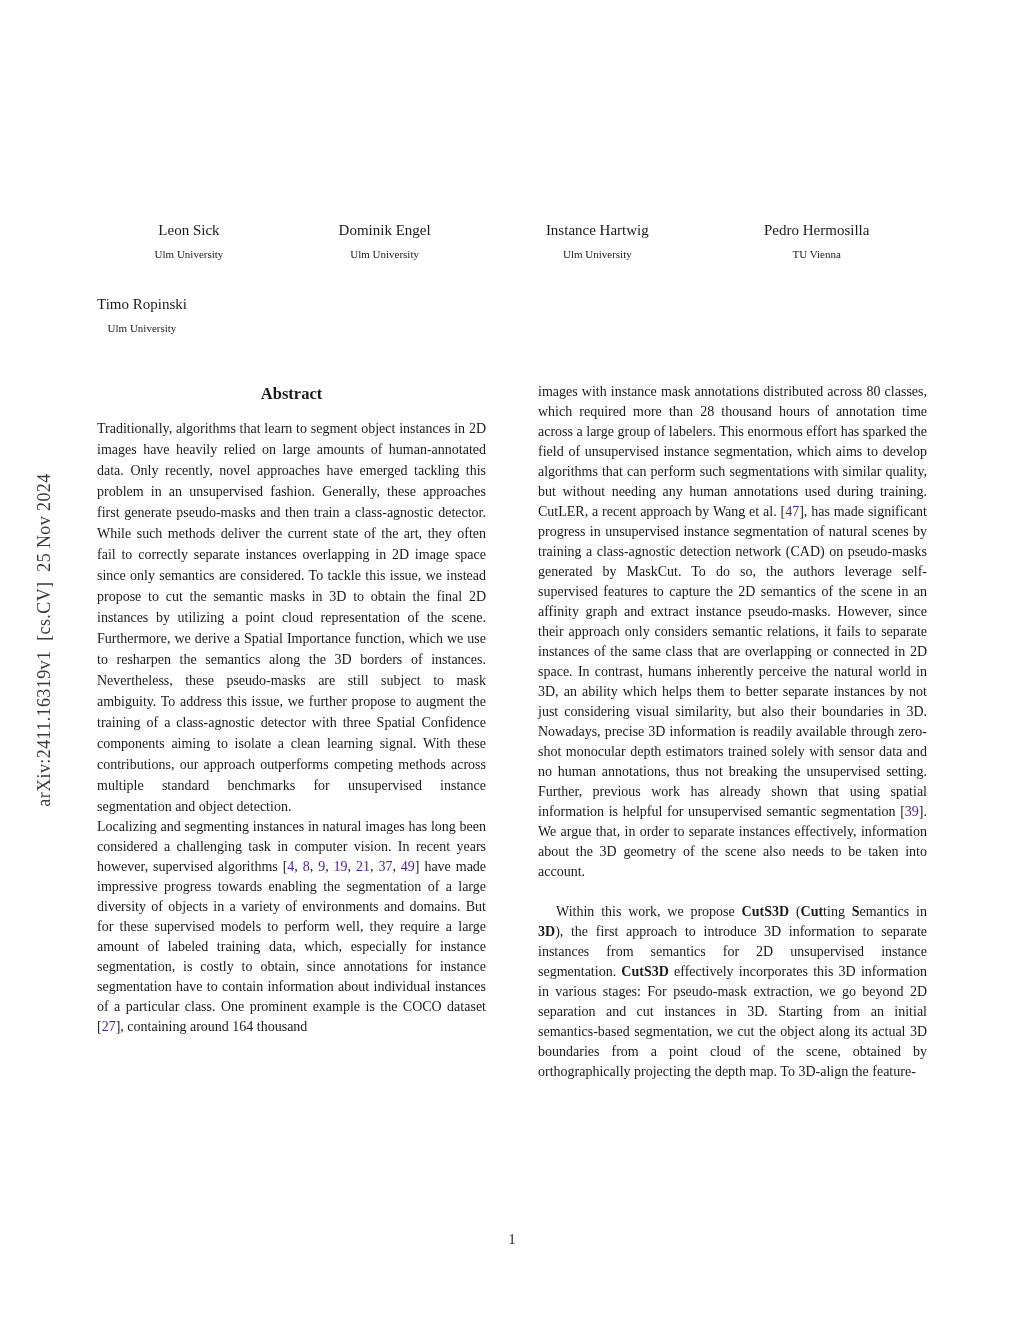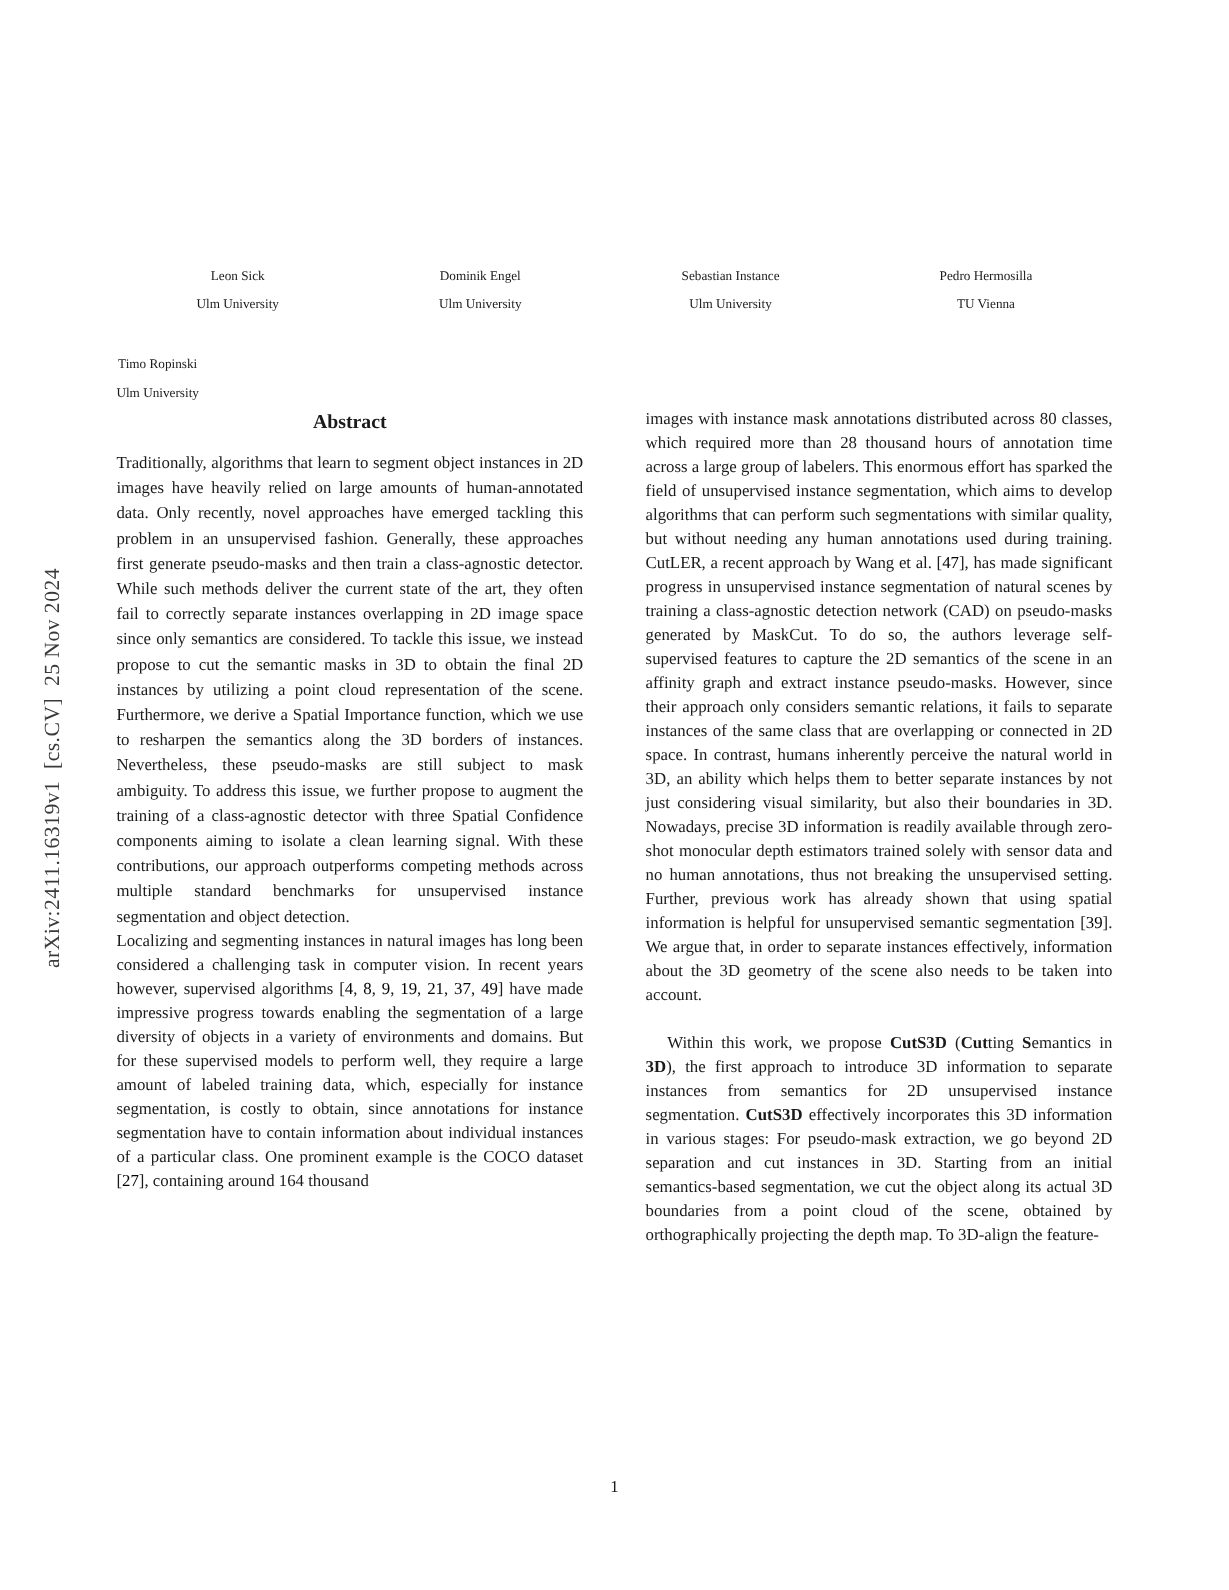--- a/index.html
+++ b/index.html
@@ -33,25 +33,26 @@
     font-weight: bold;
     line-height: 24px;
   }
   .authors-row {
     display: flex;
     justify-content: space-around;
     margin-top: 40px;
     text-align: center;
   }
   .authors-row.second { margin-top: 26px; justify-content: flex-start; }
-  .author-name { font-size: 11px; line-height: 24px; }
+  .author-name { font-size: 15px; line-height: 24px; }
   .author-affil { font-size: 11px; line-height: 24px; }
   .columns {
     display: flex;
     gap: 52px;
+    margin-top: 42px;
   }
   .col {
     width: 397px;
     font-size: 14px;
     line-height: 20px;
     text-align: justify;
     hyphens: auto;
     -webkit-hyphens: auto;
   }
   .abstract-heading {
@@ -65,21 +66,21 @@
   }
   .section-heading {
     font-size: 17px;
     font-weight: bold;
     margin: 34px 0 14px 0;
     text-align: left;
   }
   p { margin: 0; }
   .para-gap { margin-top: 20px; }
   .indent { text-indent: 18px; }
-  .cite { color: #000000; }
+  .cite { color: #4c1d95; }
   .bold { font-weight: bold; }
   .page-number {
     position: absolute;
     left: 0; right: 0;
     bottom: 77px;
     text-align: center;
     font-size: 14px;
   }
 </style>
 </head>
@@ -95,21 +96,21 @@
     <div class="authors-row">
       <div class="author">
         <div class="author-name">Leon Sick</div>
         <div class="author-affil">Ulm University</div>
       </div>
       <div class="author">
         <div class="author-name">Dominik Engel</div>
         <div class="author-affil">Ulm University</div>
       </div>
       <div class="author">
-        <div class="author-name">Sebastian Instance</div>
+        <div class="author-name">Instance Hartwig</div>
         <div class="author-affil">Ulm University</div>
       </div>
       <div class="author">
         <div class="author-name">Pedro Hermosilla</div>
         <div class="author-affil">TU Vienna</div>
       </div>
     </div>
 
     <div class="authors-row second">
       <div class="author">

